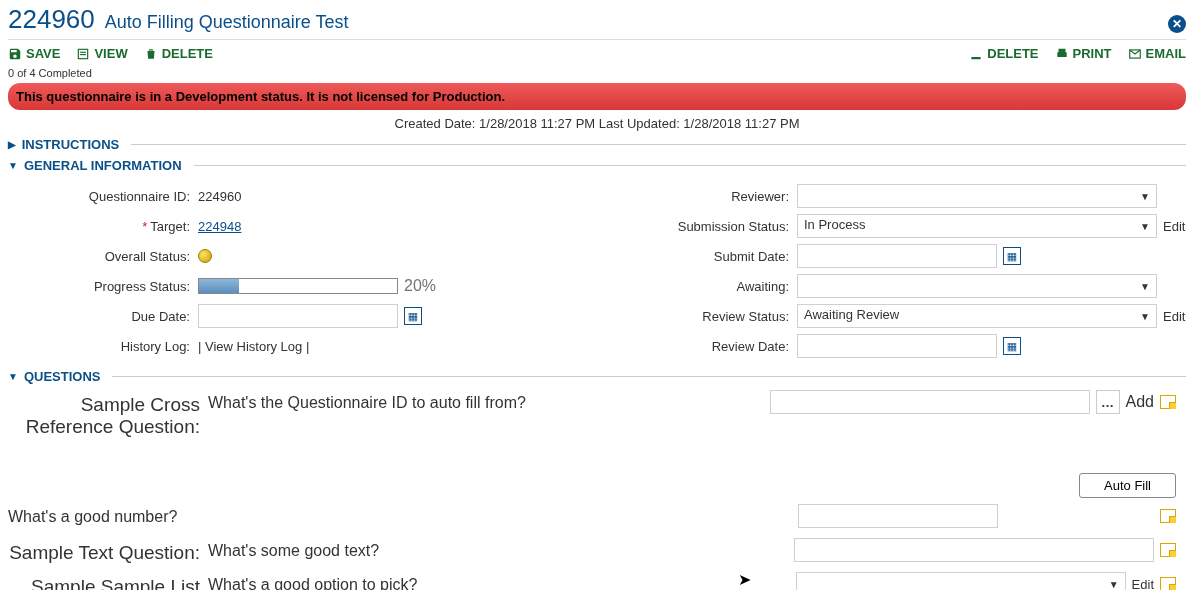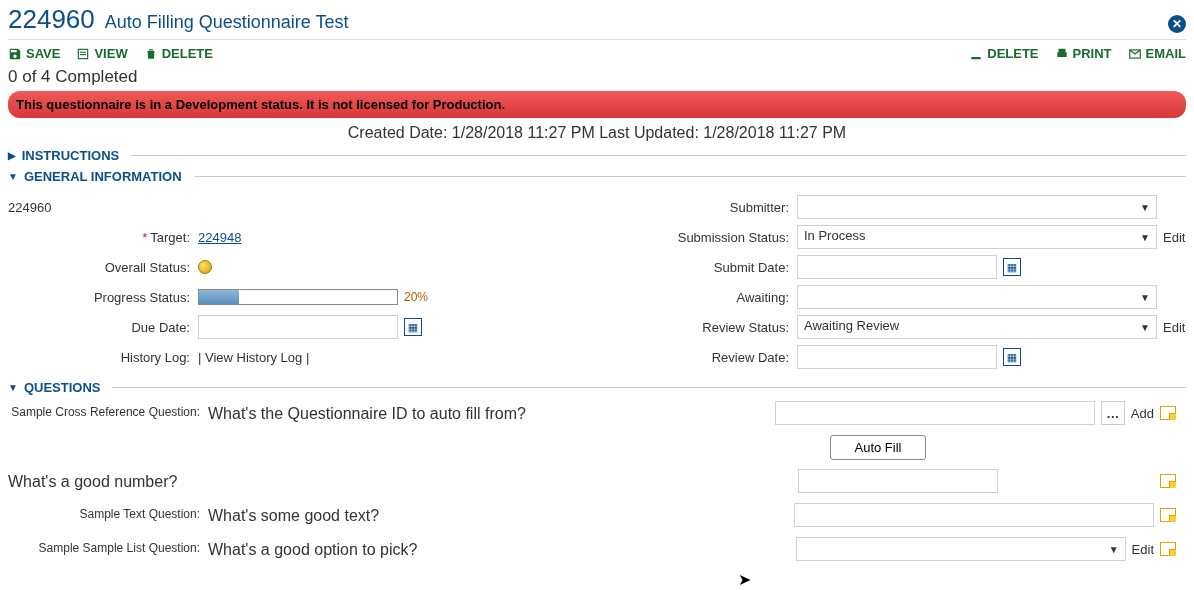--- a/index.html
+++ b/index.html
@@ -33,27 +33,27 @@
     align-items: center;
     text-align: center;
   }
   .tb-group { display: flex; gap: 16px; }
   .tb-btn {
     display: flex; align-items: center; gap: 4px;
     color: #1a6b2f; font-weight: 700; font-size: 13px;
     cursor: pointer;
   }
   .tb-btn svg { width: 14px; height: 14px; }
-  .completion { font-size: 17px; color: #333; margin: 6px 0 4px 0; }
+  .completion { font-size: 11px; color: #333; margin: 6px 0 4px 0; }
   .warning-banner {
     background: linear-gradient(#ef5a5a, #d83737);
     color: #000; font-weight: 700; padding: 6px 8px;
     border-radius: 12px;
   }
-  .meta-dates { text-align: center; font-size: 16px; color: #333; margin: 6px 0; }
+  .meta-dates { text-align: center; font-size: 13px; color: #333; margin: 6px 0; }
   .section-head {
     display: flex; align-items: center; gap: 6px;
     color: #0b4f8a; font-weight: 700; font-size: 13px;
     margin: 6px 0;
   }
   .section-head .line {
     flex: 1; border-top: 1px solid #ccc; margin-left: 6px;
   }
   .tri { font-size: 10px; color: #0b4f8a; }
   .two-col {
@@ -76,21 +76,21 @@
     background: radial-gradient(circle at 35% 35%, #ffe066, #c9a100);
     border: 1px solid #a07800;
   }
   .progress {
     width: 200px; height: 16px; border: 1px solid #888;
     position: relative; background: #fff;
   }
   .progress .bar {
     height: 100%; background: linear-gradient(#8fb7d9, #5a8fbf);
   }
-  .pct { font-size: 12px; color: #a16207; }
+  .pct { font-size: 16px; color: #737373; }
   .input, .select {
     height: 24px; border: 1px solid #d0d0d0;
     padding: 2px 6px; font-size: 13px; background: #fff;
     width: 200px;
   }
   .select { position: relative; }
   .select.wide, .input.wide { width: 360px; }
   .select-caret {
     position: absolute; right: 6px; top: 50%; transform: translateY(-50%);
     font-size: 10px; color: #333;
@@ -98,39 +98,39 @@
   .cal-icon {
     width: 18px; height: 18px; border: 1px solid #0b4f8a;
     display: inline-flex; align-items: center; justify-content: center;
     color: #0b4f8a; font-size: 11px; cursor: pointer;
   }
   .edit-link { color: #333; font-size: 13px; cursor: pointer; }
   .q-row {
     display: flex; align-items: flex-start; margin: 6px 0;
     min-height: 28px;
   }
-  .qlabel { width: 200px; text-align: right; padding-right: 8px; font-size: 12px; padding-top: 4px;}
+  .qlabel { width: 200px; text-align: right; padding-right: 8px; font-size: 19px; padding-top: 4px;}
   .qtext { width: 360px; font-size: 16px; padding-top: 4px; }
   .qinput-wrap { flex: 1; display: flex; align-items: center; gap: 6px; justify-content: flex-end; padding-right: 10px; }
   .qinput { height: 24px; border: 1px solid #d0d0d0; background: #fff; padding: 2px 6px; }
   .ellipsis-btn {
     height: 24px; width: 24px; border: 1px solid #ccc;
     display: flex; align-items: center; justify-content: center;
     font-weight: 700; cursor: pointer; background: #fff;
   }
   .note-icon {
     width: 16px; height: 14px; background: #fff;
     border: 1px solid #d6a800; position: relative; cursor: pointer;
   }
   .note-icon::after {
     content: ""; position: absolute; right: -1px; bottom: -1px;
     width: 6px; height: 6px; background: #ffcc33;
     border-left: 1px solid #d6a800; border-top: 1px solid #d6a800;
   }
-  .add-link { font-size: 13px; color: #333; cursor: pointer; }
+  .add-link { font-size: 16px; color: #333; cursor: pointer; }
   .auto-fill-btn {
     padding: 4px 24px; border: 1px solid #888; border-radius: 3px;
     background: #fff; font-size: 13px; cursor: pointer;
   }
   .cursor {
     position: absolute; left: 738px; top: 570px;
     font-size: 16px; color: #000; pointer-events: none;
   }
 </style>
 </head>
@@ -205,20 +205,21 @@
 
 <div class="section-head">
   <span class="tri">▼</span>
   <span>GENERAL INFORMATION</span>
   <span class="line"></span>
 </div>
 
 <div class="two-col">
   <div class="col">
     <div class="field-row">
+      <div class="flabel">Questionnaire ID:</div>
       <div class="fvalue">224960</div>
     </div>
     <div class="field-row">
       <div class="flabel req">Target:</div>
       <div class="fvalue">
           <span class="link">224948</span>
         </div>
     </div>
     <div class="field-row">
       <div class="flabel">Overall Status:</div>
@@ -245,21 +246,21 @@
     <div class="field-row">
       <div class="flabel">History Log:</div>
       <div class="fvalue">
           <span>| View History Log |</span>
         </div>
     </div>
   </div>
 
   <div class="col">
     <div class="field-row">
-      <div class="flabel">Submitter:</div>
+      <div class="flabel">Reviewer:</div>
       <div class="fvalue">
         <div class="select wide">
             <span class="select-caret">▼</span>
           </div>
       </div>
     </div>
     <div class="field-row">
       <div class="flabel">Submission Status:</div>
       <div class="fvalue">
         <div class="select wide">
@@ -317,21 +318,21 @@
     <input class="qinput" style="width: 320px;">
     <div class="ellipsis-btn">…</div>
     <span class="add-link">Add</span>
     <span class="note-icon"></span>
   </div>
 </div>
 
 <div class="q-row">
   <div class="qlabel"></div>
   <div class="qtext"></div>
-  <div class="qinput-wrap" style="justify-content:center; padding-left:12px;">
+  <div class="qinput-wrap" style="justify-content:flex-end; padding-left:12px;margin-top:29px;">
     <button class="auto-fill-btn">Auto Fill</button>
   </div>
 </div>
 
 <div class="q-row">
   <div class="qtext">What's a good number?</div>
   <div class="qinput-wrap">
     <input class="qinput" style="width: 200px;">
     <span style="width:150px"></span>
     <span class="note-icon"></span>

